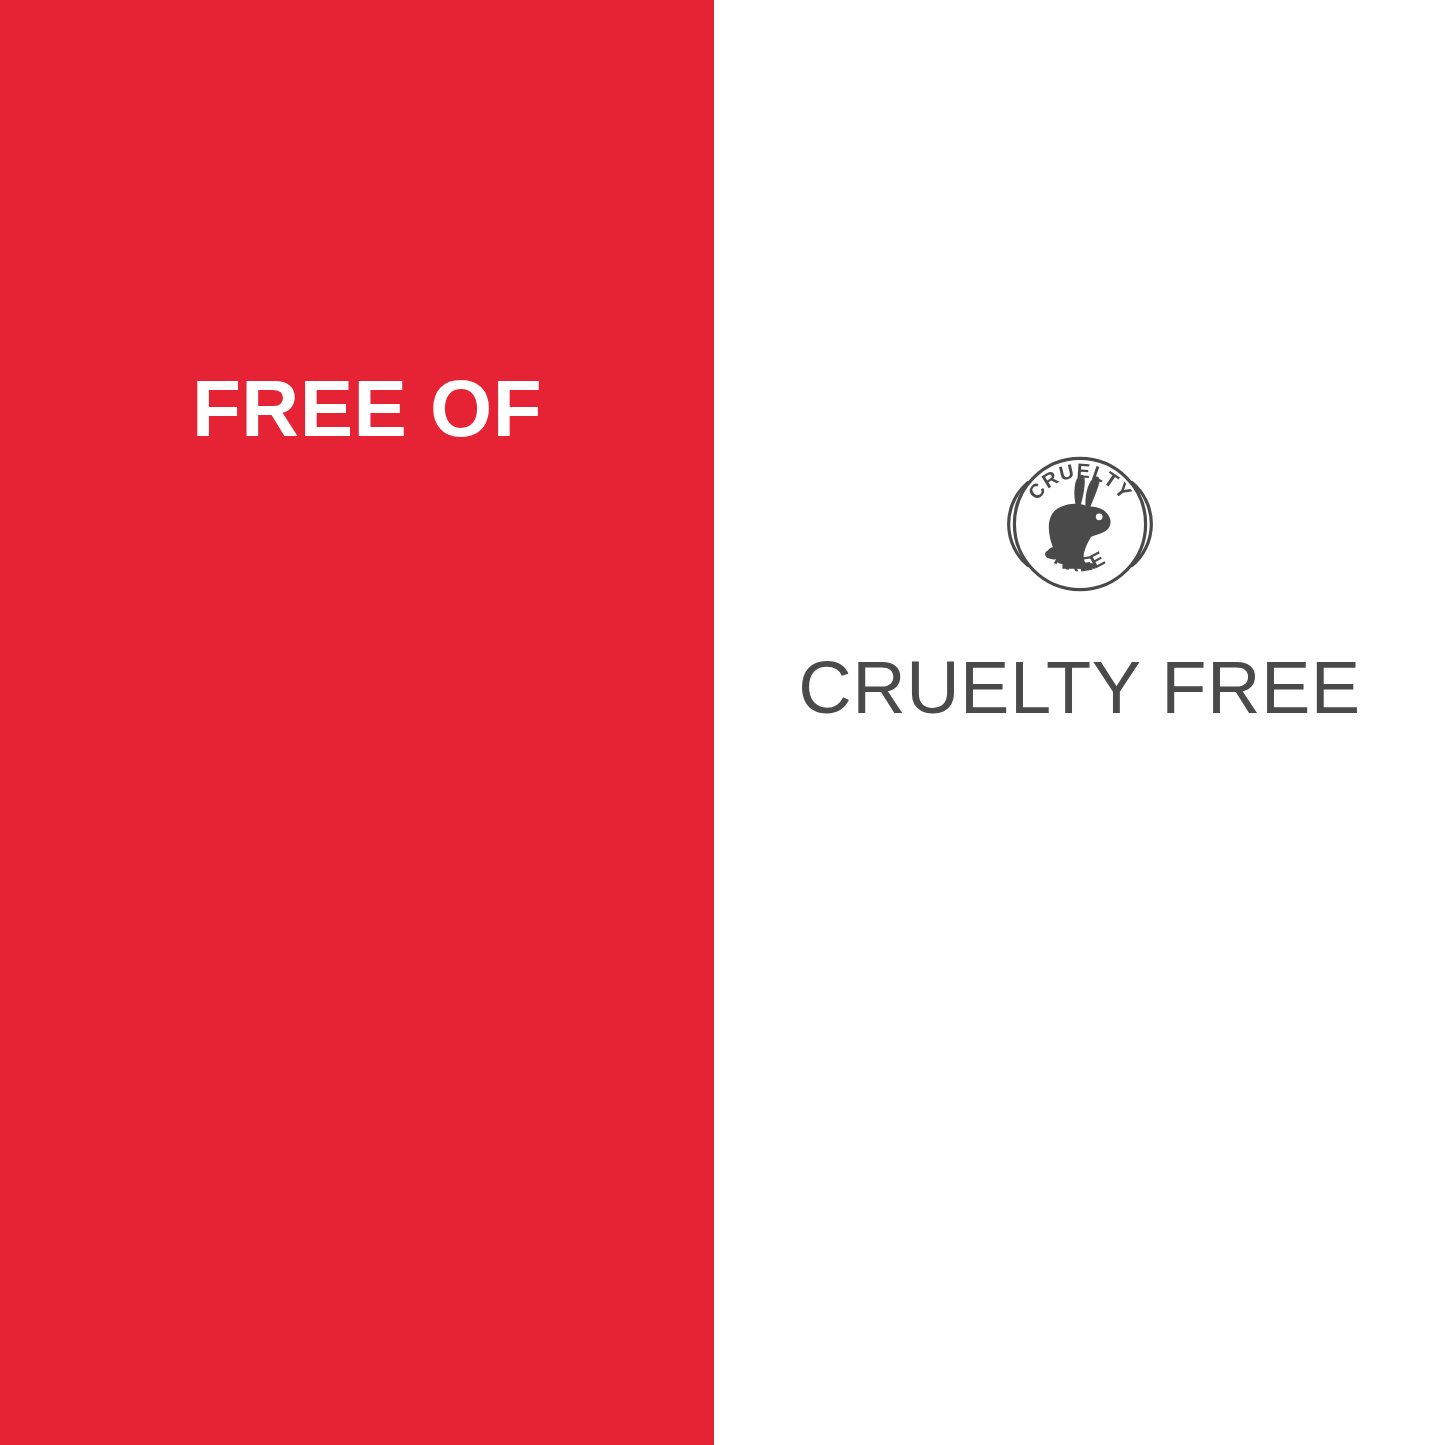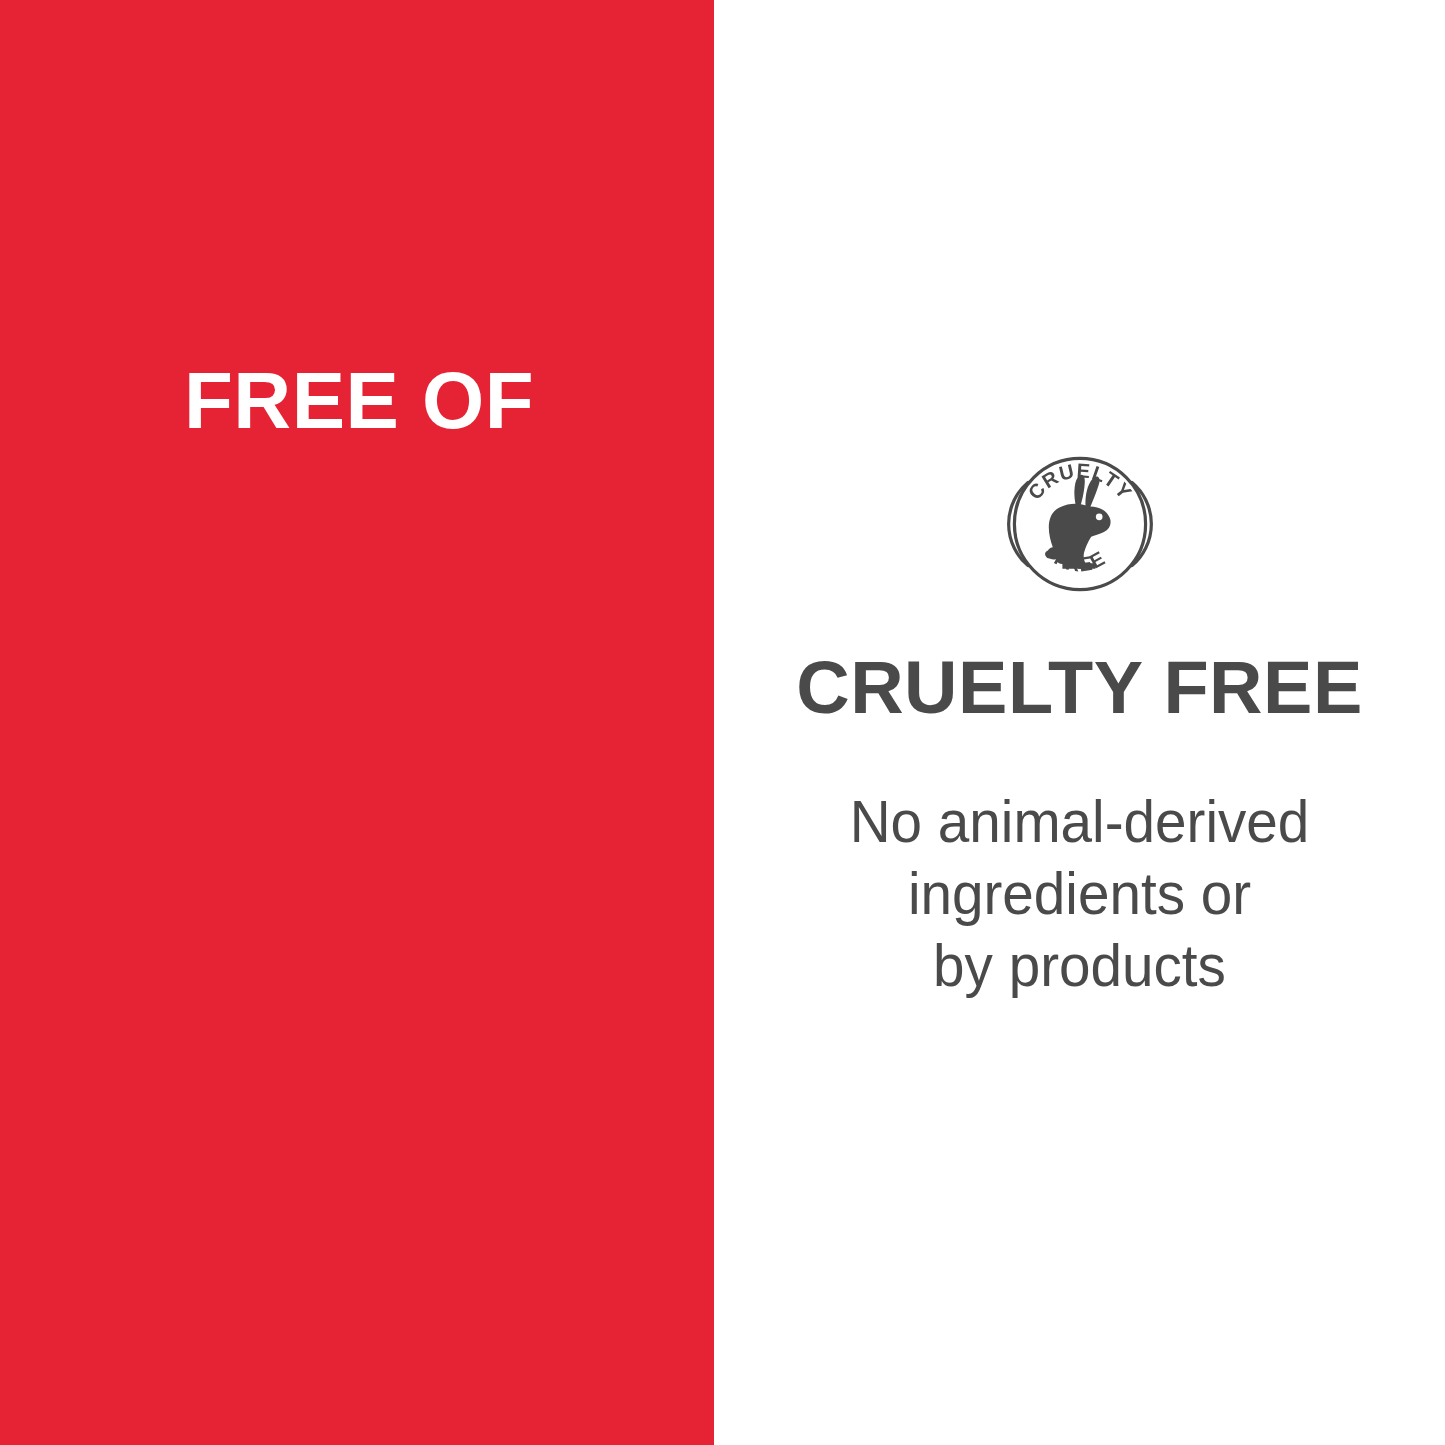--- a/index.html
+++ b/index.html
@@ -27,21 +27,21 @@
     position: relative;
     width: 714px;
     height: 1445px;
     background: #e52334;
     flex: 0 0 714px;
   }
   .free-of-heading {
     position: absolute;
     left: 180px;
     top: 355px;
-    margin: 4px;
+    margin: 12px;
     font-family: "Liberation Sans", sans-serif;
     font-weight: 700;
     font-size: 80px;
     line-height: 84px;
     letter-spacing: 0.5px;
     color: #ffffff;
     white-space: nowrap;
   }
   .free-of-list {
     position: absolute;
@@ -85,21 +85,21 @@
     vertical-align: top;
   }
   .cruelty-heading {
     position: absolute;
     left: 0;
     top: 648px;
     width: 731px;
     margin: 0;
     text-align: center;
     font-family: "Liberation Sans", sans-serif;
-    font-weight: 700;
+    font-weight: 400;
     font-size: 74px;
     line-height: 80px;
     letter-spacing: 0.5px;
     color: #4a4a4a;
     white-space: nowrap;
   }
   .cruelty-body {
     position: absolute;
     left: 0;
     top: 786px;
@@ -176,21 +176,16 @@
           <path d="M 98 149 L 116 149 C 118 149 119 151 119 153 L 119 156
                    L 98 156 Z"></path>
 
           <circle cx="124" cy="91" r="4.2" fill="#ffffff"></circle>
         </g>
       </svg>
     </div>
 
     <h2 class="cruelty-heading">CRUELTY FREE</h2>
 
-    <ul class="cruelty-body">
-      <li>No animal-derived</li>
-      <li>ingredients or</li>
-      <li>by products</li>
-    </ul>
 
   </section>
 
 </div>
 
 </body></html>

